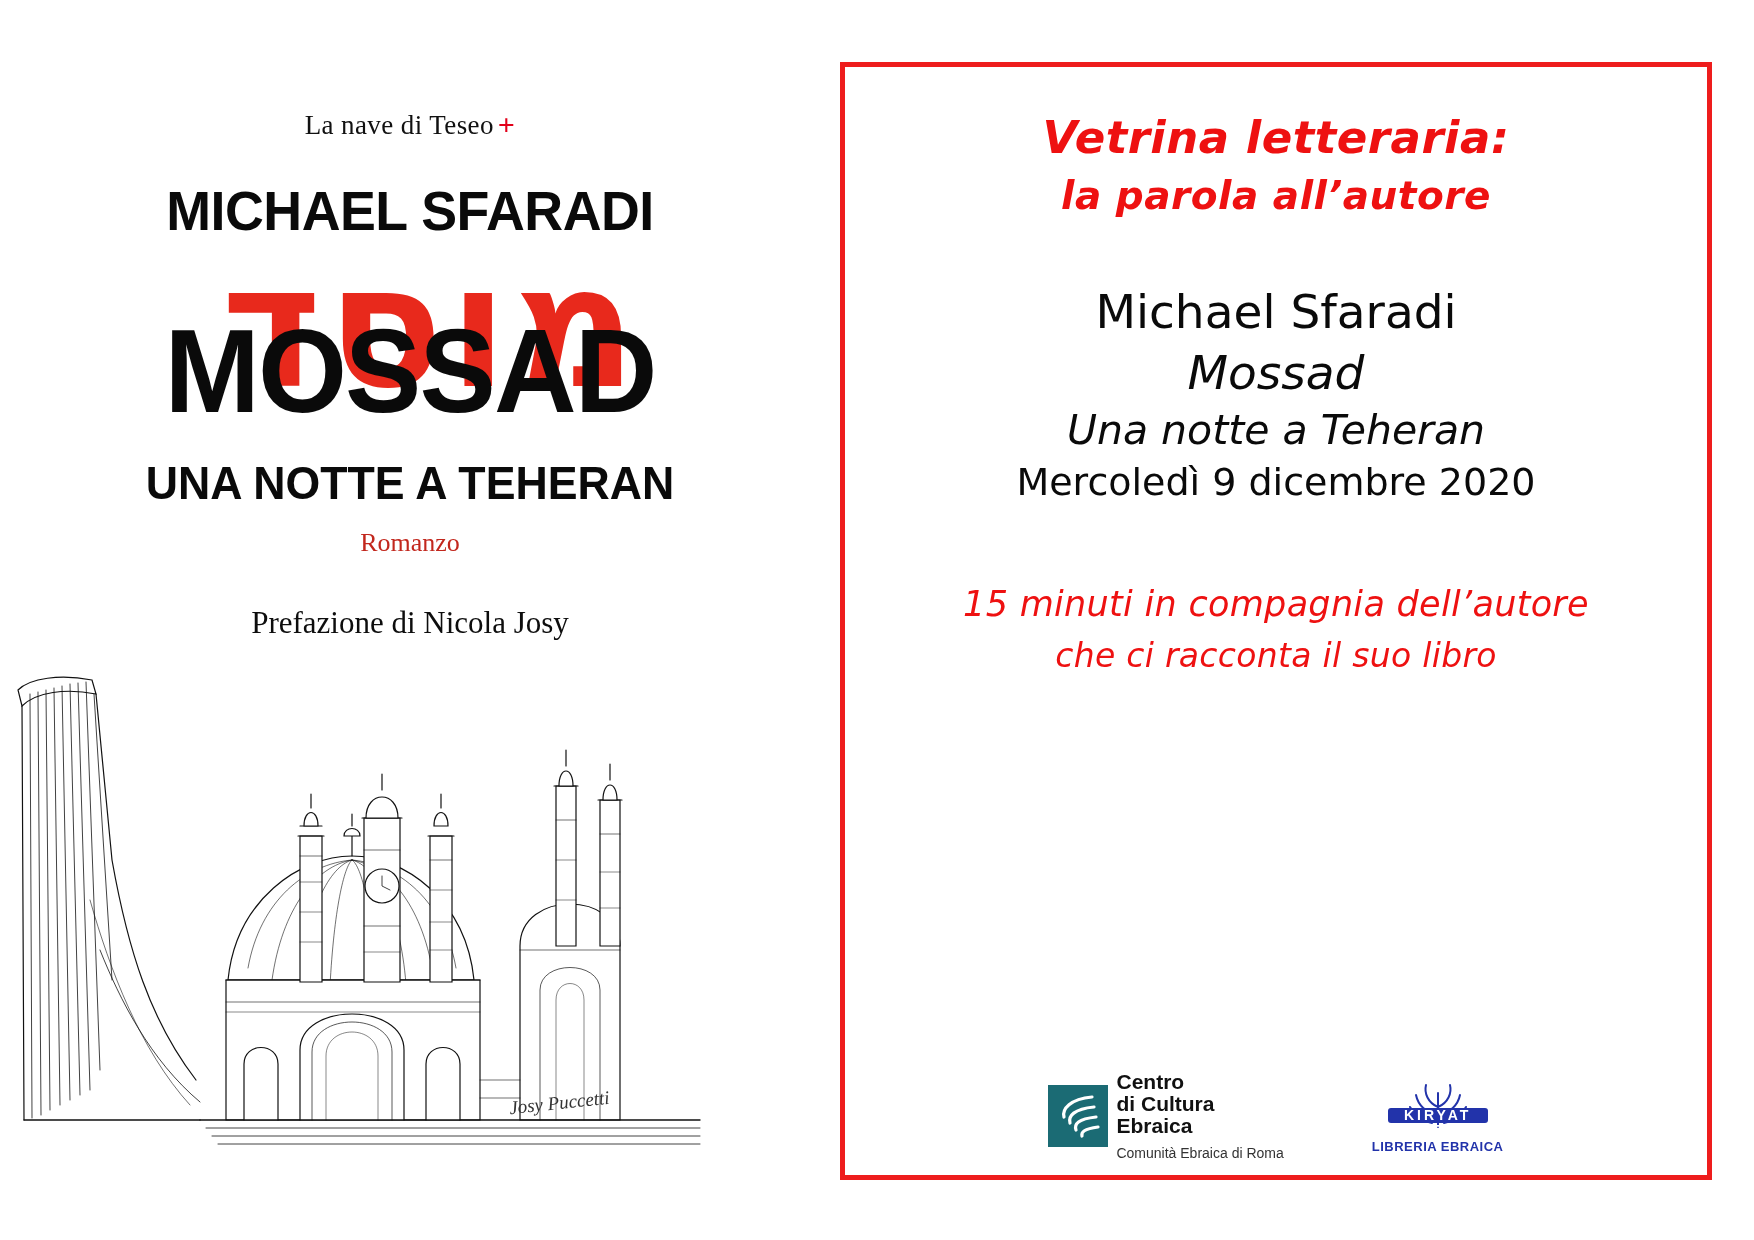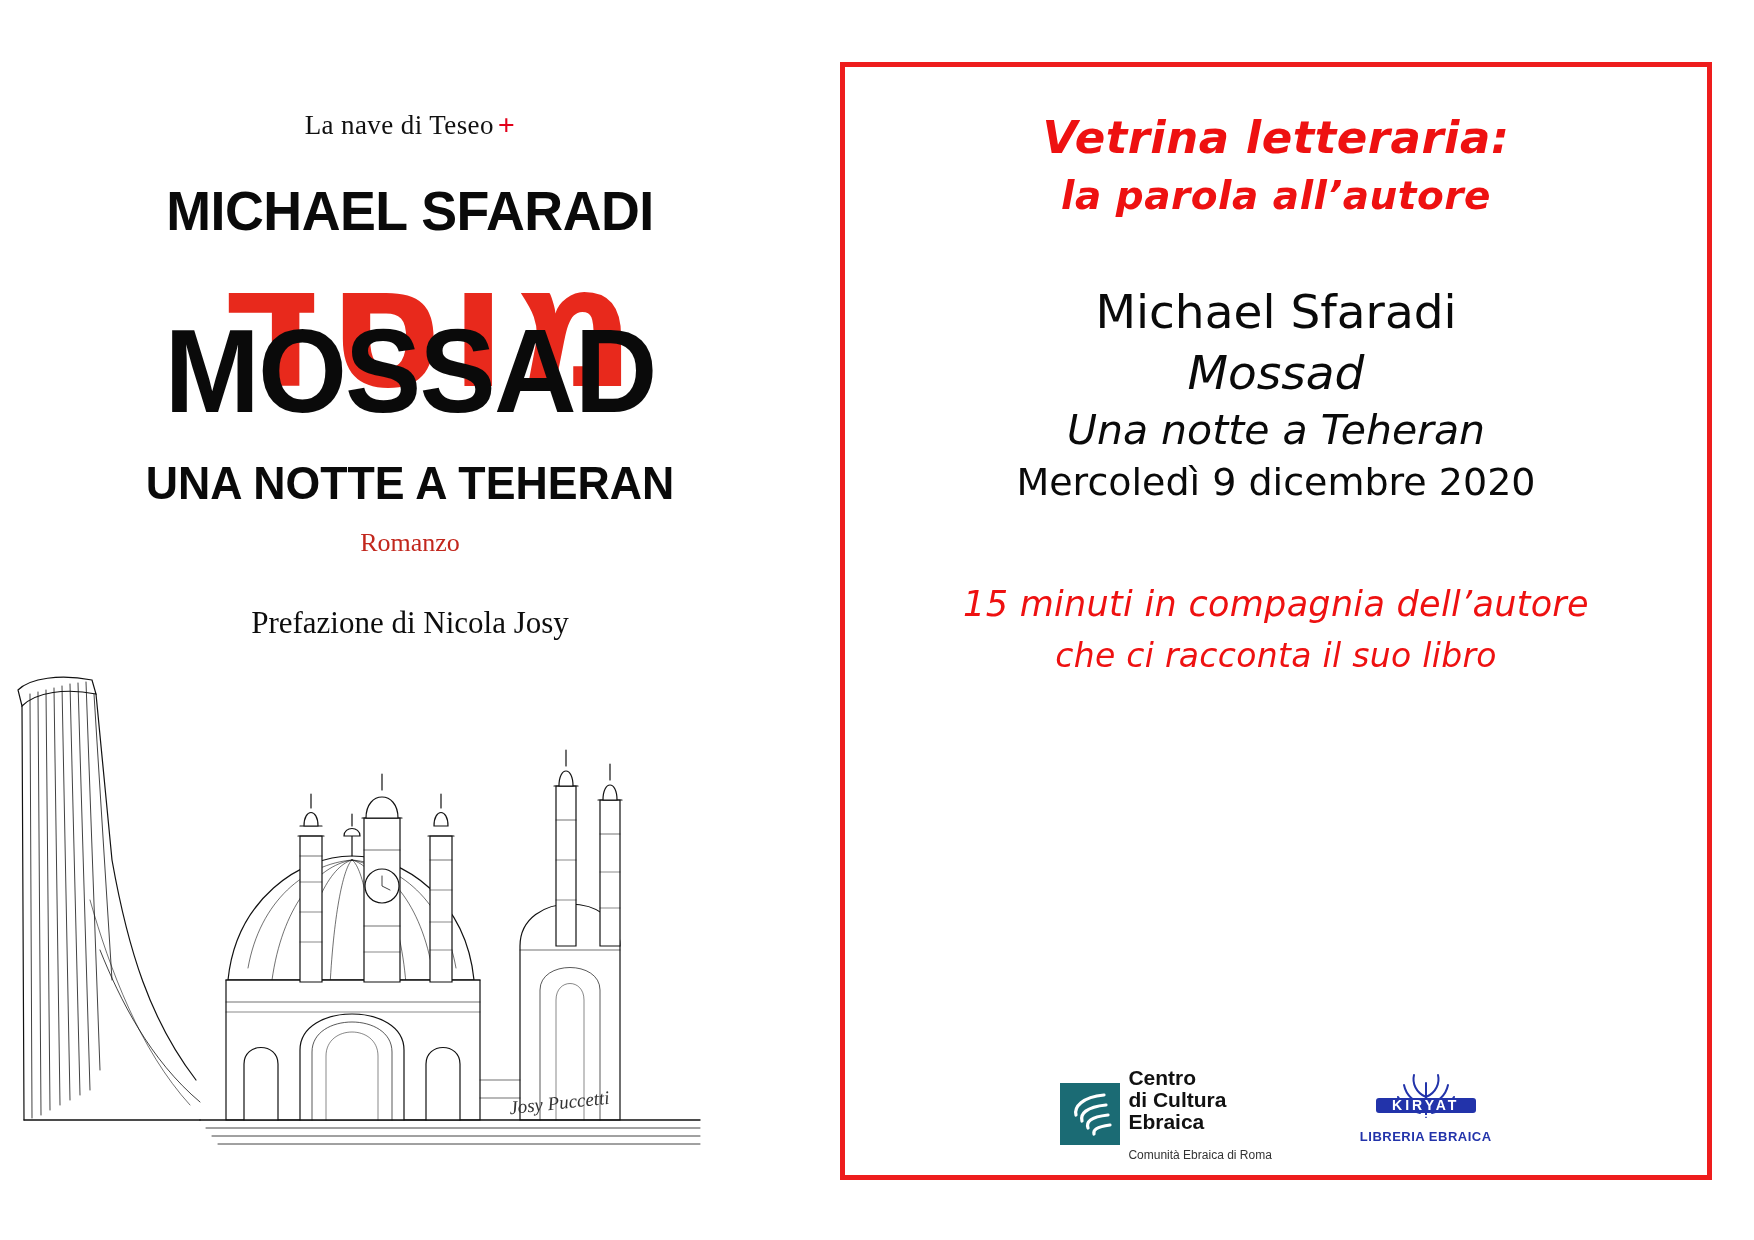--- a/index.html
+++ b/index.html
@@ -228,21 +228,21 @@
     font-size: 36px;
     line-height: 1.42;
   }
   .logos {
     position: absolute;
     left: 0;
     right: 0;
     bottom: 14px;
     display: flex;
     justify-content: center;
-    align-items: flex-start;
+    align-items: center;
     gap: 88px;
   }
   
   .logo-ccer {
     display: flex;
     align-items: center;
     gap: 8px;
   }
   .logo-ccer-mark {
     width: 60px;
@@ -254,21 +254,21 @@
   .logo-ccer-mark svg { display:block; }
   .logo-ccer-text {
     text-align: left;
     font-family: "Liberation Sans", sans-serif;
     color: #111;
     line-height: 1.04;
   }
   .logo-ccer-text .l1 { font-size: 21px; font-weight: bold; }
   .logo-ccer-text .l2 { font-size: 21px; font-weight: bold; }
   .logo-ccer-text .l3 { font-size: 21px; font-weight: bold; }
-  .logo-ccer-text .l4 { font-size: 12px; color: #333; margin-top: 16px; }
+  .logo-ccer-text .l4 { font-size: 14px; color: #333; margin-top: 10px; }
   
   .logo-ks {
     text-align: center;
   }
   .logo-ks-mark {
     width: 108px;
     height: 62px;
     margin: 0 auto;
     position: relative;
   }

